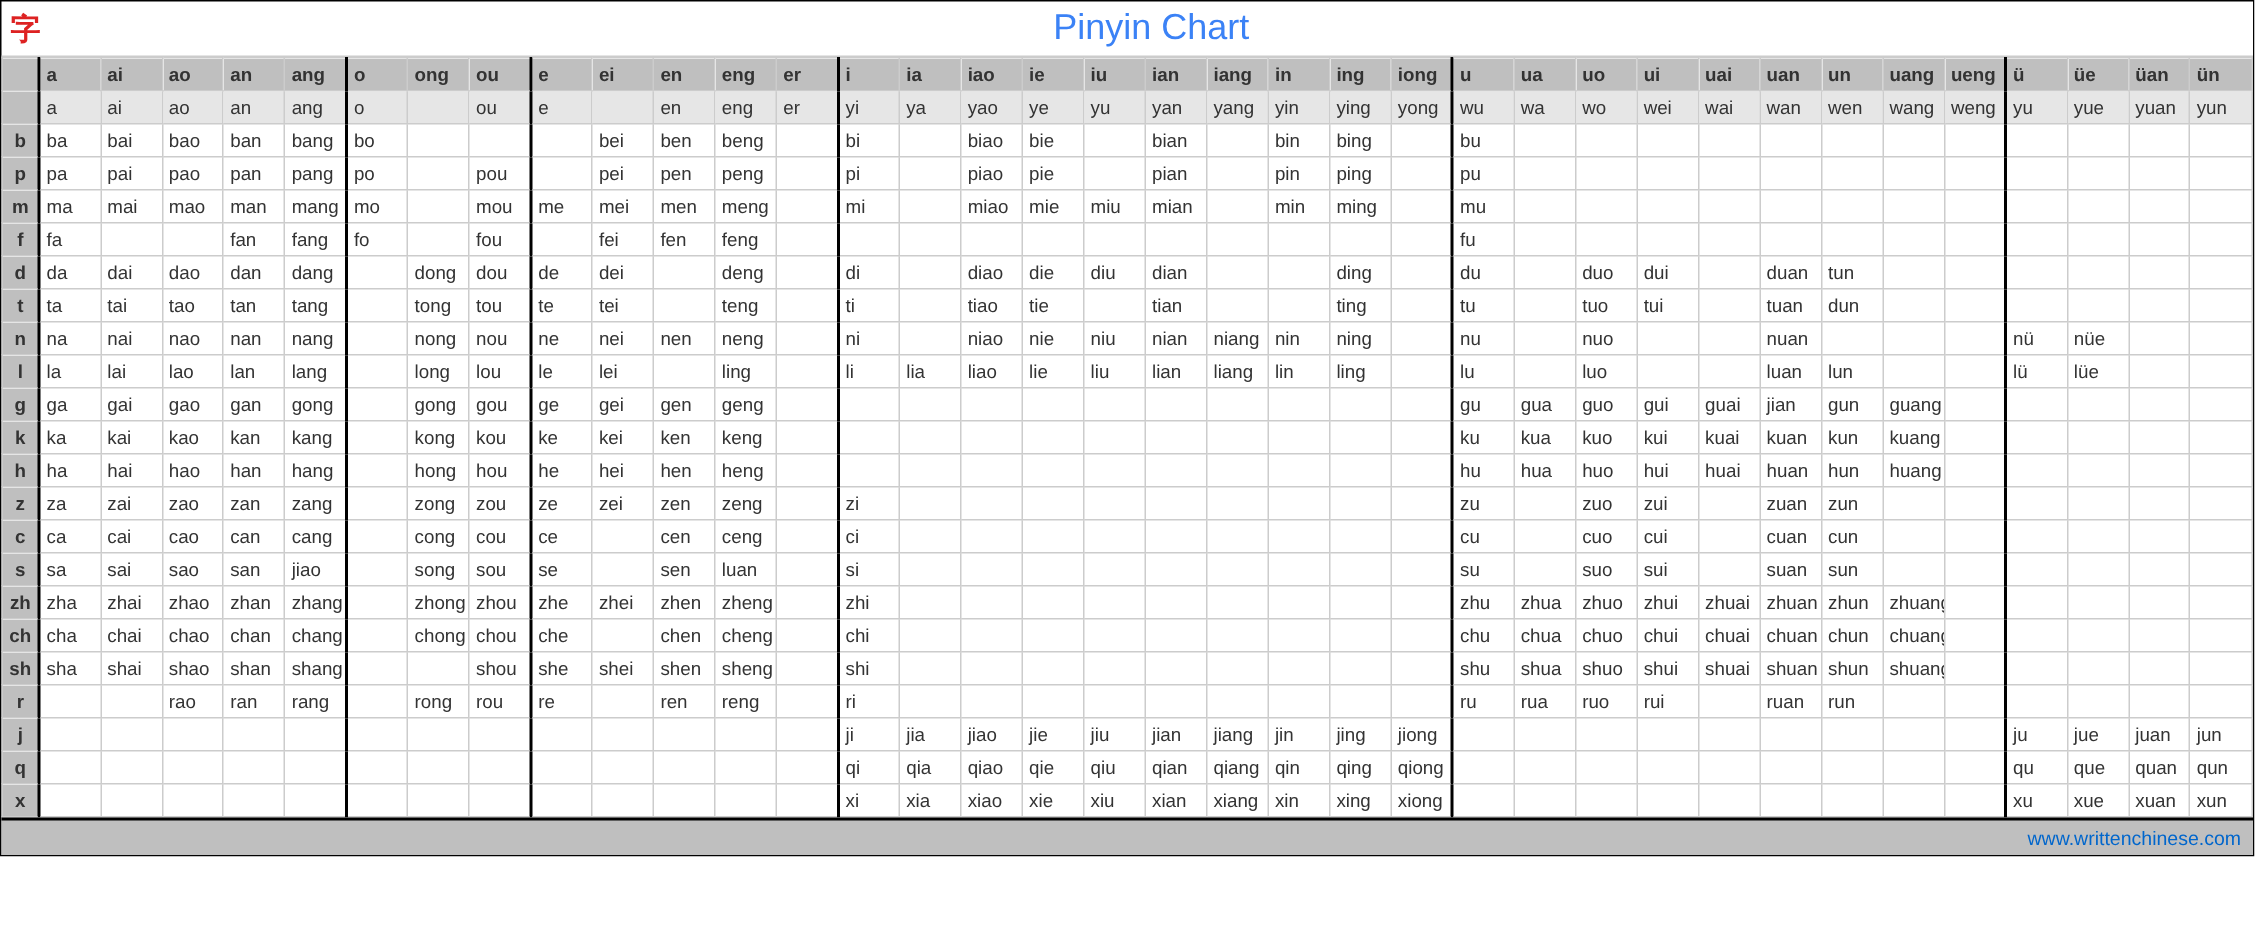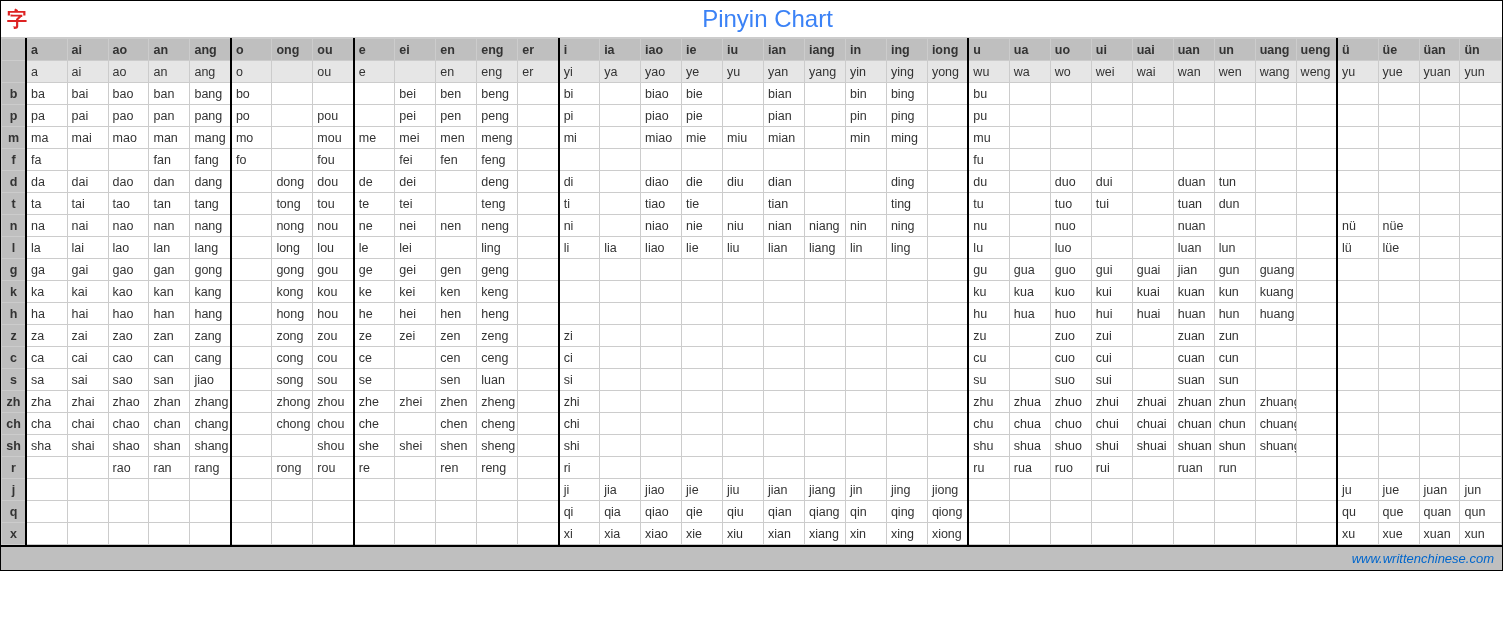--- a/index.html
+++ b/index.html
@@ -12,21 +12,21 @@
   th, td { border: 1px solid #ccc; padding: 2px 4px; text-align: left; font-size: 12.5px; height: 22px; overflow: hidden; white-space: nowrap; }
   thead th { background: #bfbfbf; font-weight: 600; }
   .rowhead { background: #bfbfbf; font-weight: 600; width: 22px; text-align: center; }
   .corner { background: #bfbfbf; width: 22px; }
   
   .sep-left { border-left: 2px solid #000 !important; }
   
   .row-noinit td, .row-noinit th { background: #e6e6e6; }
   .row-noinit .rowhead { background: #bfbfbf; }
   .footer { background: #bfbfbf; text-align: right; padding: 4px 8px; border-top: 2px solid #000; }
-  .footer a { color: #0066cc; text-decoration: none; font-size: 13px; font-style: italic; }
+  .footer a { color: #0066cc; text-decoration: none; font-size: 13px; }
   
   col.c-init { width: 24px; }
   col.c-fin { width: 40px; }
 </style>
 </head>
 <body>
 
 <div class="wrap">
   <div class="titlebar">
     <div class="logo">字</div>

